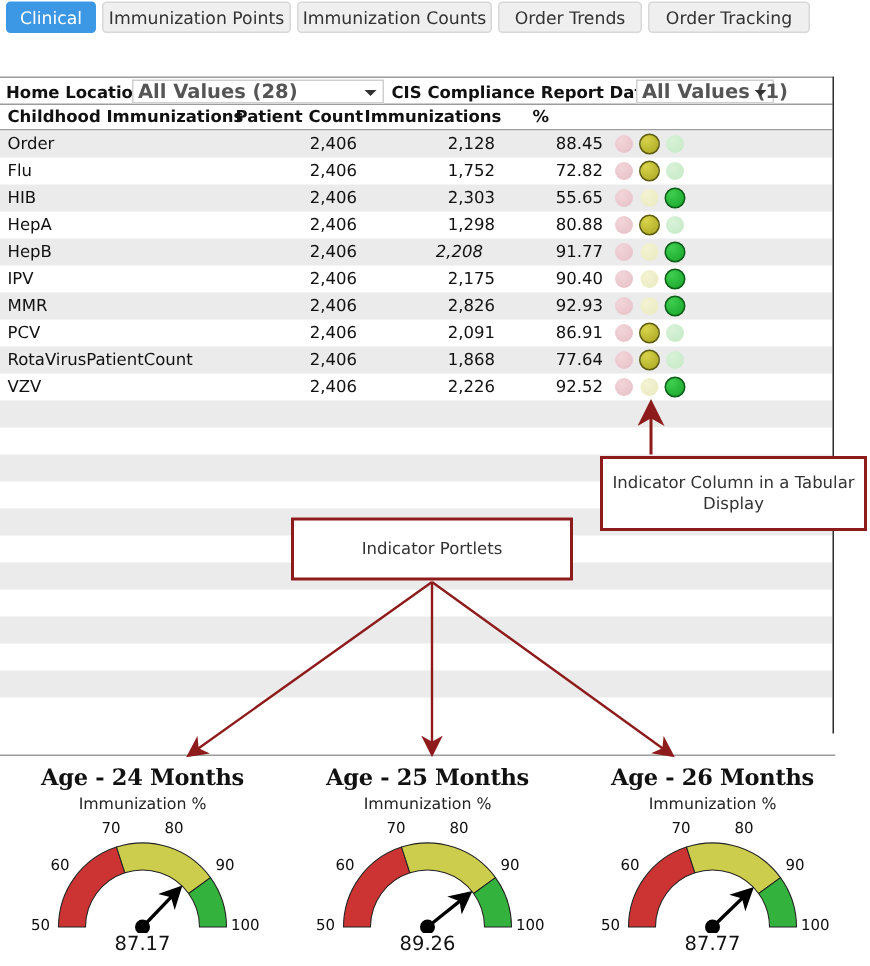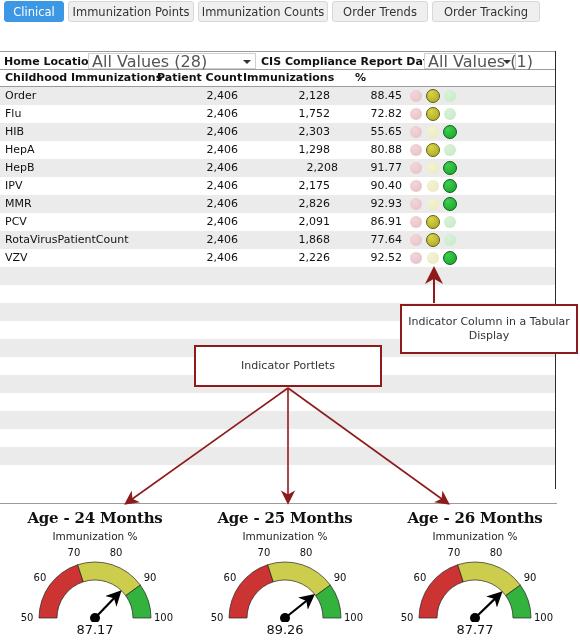--- a/index.html
+++ b/index.html
@@ -29,22 +29,23 @@
   }
   .flabel{
     position:absolute;top:2px;font-size:11px;font-weight:bold;color:#111;
     line-height:15px;white-space:nowrap;
   }
   .fselect{
     position:absolute;top:1px;height:16px;box-sizing:border-box;
     border:1px solid #cfcfcf;background:#fff;cursor:pointer;
   }
   .fselect .fval{
-    position:absolute;left:3px;top:0;line-height:15px;font-size:16px;color:#555;
+    position:absolute;left:3px;top:0;line-height:15px;font-size:13px;color:#555;
     white-space:nowrap;
+    font-weight:bold;
   }
   .caret{
     position:absolute;right:4px;top:6px;width:0;height:0;
     border-left:4px solid transparent;border-right:4px solid transparent;
     border-top:4px solid #333;
   }
 
   
   .table{position:absolute;left:0;top:71px;width:555px;height:418px;overflow:hidden;background:#fff;}
   .thead{position:absolute;left:0;top:0;width:555px;height:15px;border-bottom:1px solid #9b9b9b;}
@@ -184,21 +185,21 @@
           <div class="cell num" style="left: 340px; width: 62px; text-align: right;">80.88</div>
           <div class="dots" style="left: 410px;">
             <span class="dot red off"></span>
             <span class="dot yel on"></span>
             <span class="dot grn off"></span>
           </div>
         </div>
         <div class="row alt" style="top: 72px;">
           <div class="cell" style="left: 5px;">HepB</div>
           <div class="cell num" style="left: 160px; width: 78px; text-align: right;">2,406</div>
-          <div class="cell num" style="left: 248px; width: 90px; ">2,208</div>
+          <div class="cell num" style="left: 232px; width: 90px;  font-style: italic;">2,208</div>
           <div class="cell num" style="left: 340px; width: 62px; text-align: right;">91.77</div>
           <div class="dots" style="left: 410px;">
             <span class="dot red off"></span>
             <span class="dot yel off"></span>
             <span class="dot grn on"></span>
           </div>
         </div>
         <div class="row" style="top: 90px;">
           <div class="cell" style="left: 5px;">IPV</div>
           <div class="cell num" style="left: 160px; width: 78px; text-align: right;">2,406</div>

